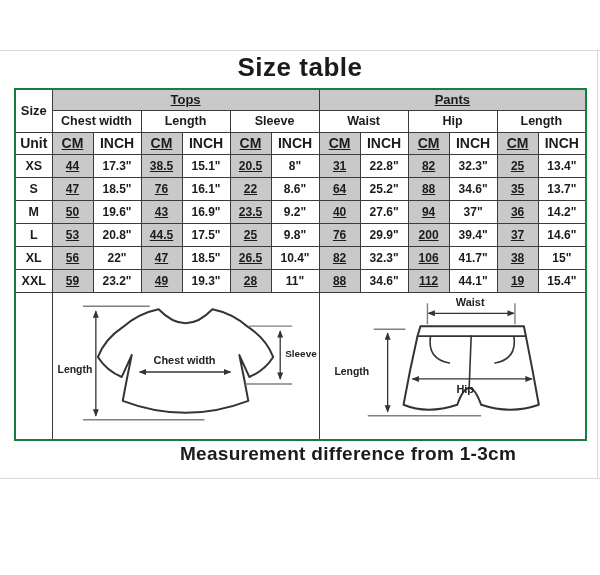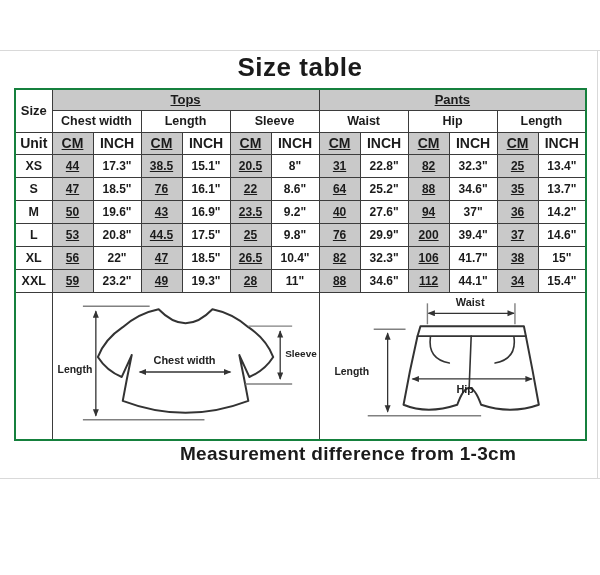--- a/index.html
+++ b/index.html
@@ -170,21 +170,21 @@
     <td class="shade">59</td>
     <td>23.2"</td>
     <td class="shade">49</td>
     <td>19.3"</td>
     <td class="shade">28</td>
     <td>11"</td>
     <td class="shade">88</td>
     <td>34.6"</td>
     <td class="shade">112</td>
     <td>44.1"</td>
-    <td class="shade">34</td>
+    <td class="shade">19</td>
     <td>15.4"</td>
   </tr>
 
   <tr class="r-diag">
     <td></td>
     <td colspan="6">
       <svg viewBox="0 0 267 146" preserveAspectRatio="xMidYMid meet">
         <defs>
           <marker id="ah1" markerWidth="9" markerHeight="8" refX="6.5" refY="3" orient="auto-start-reverse" markerUnits="userSpaceOnUse">
             <path d="M0,0 L7.5,3 L0,6 Z" fill="#333"></path>

